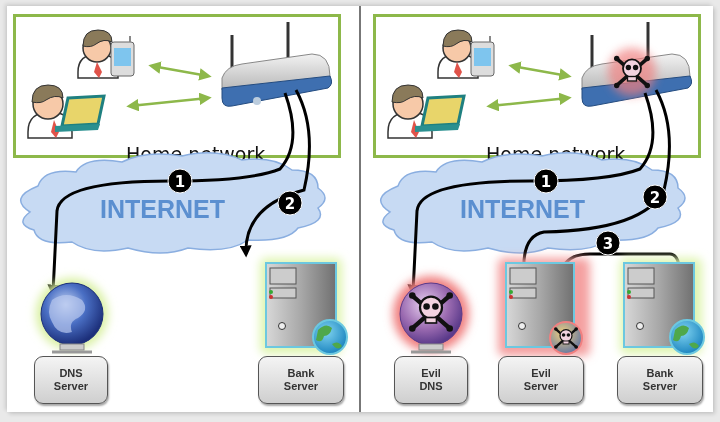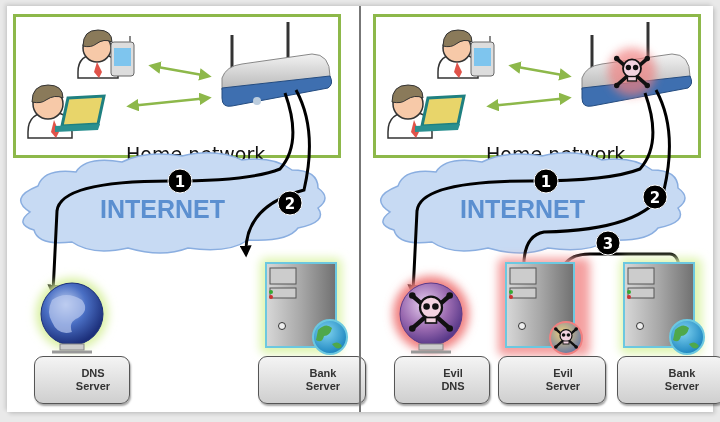--- a/index.html
+++ b/index.html
@@ -11,21 +11,21 @@
   .panel { position:absolute; top:0; width:360px; height:422px; }
   .panel.left { left:0; }
   .panel.right { left:360px; }
   .home-box { position:absolute; left:13px; top:14px; width:322px; height:138px;
               border:3px solid #8db84a; background:#fff; }
   .home-label { position:absolute; left:110px; top:126px; font-size:19px; color:#111;
                 font-family:"DejaVu Sans", sans-serif; letter-spacing:0; }
   .label-box { position:absolute; width:72px; height:46px; border:1.5px solid #555; border-radius:9px;
                background:linear-gradient(#f4f4f4,#cfcfcf); box-shadow: 1px 2px 2px rgba(0,0,0,0.35);
                text-align:center; font-size:11px; font-weight:bold; color:#333; line-height:13px;
-               display:flex; flex-direction:column; justify-content:center;padding-left:22px; }
+               display:flex; flex-direction:column; justify-content:center; }
   .label-box.wide { width:84px; }
   svg { position:absolute; left:0; top:0; }
   .badge-text { font-family:"DejaVu Sans", sans-serif; font-weight:bold; font-size:15px; fill:#fff; }
   .cloud-text { font-family:"Liberation Sans", sans-serif; font-weight:bold; font-size:25px; fill:#5b8fd0; }
 </style>
 </head>
 <body>
 
 <div class="frame"></div>
 

